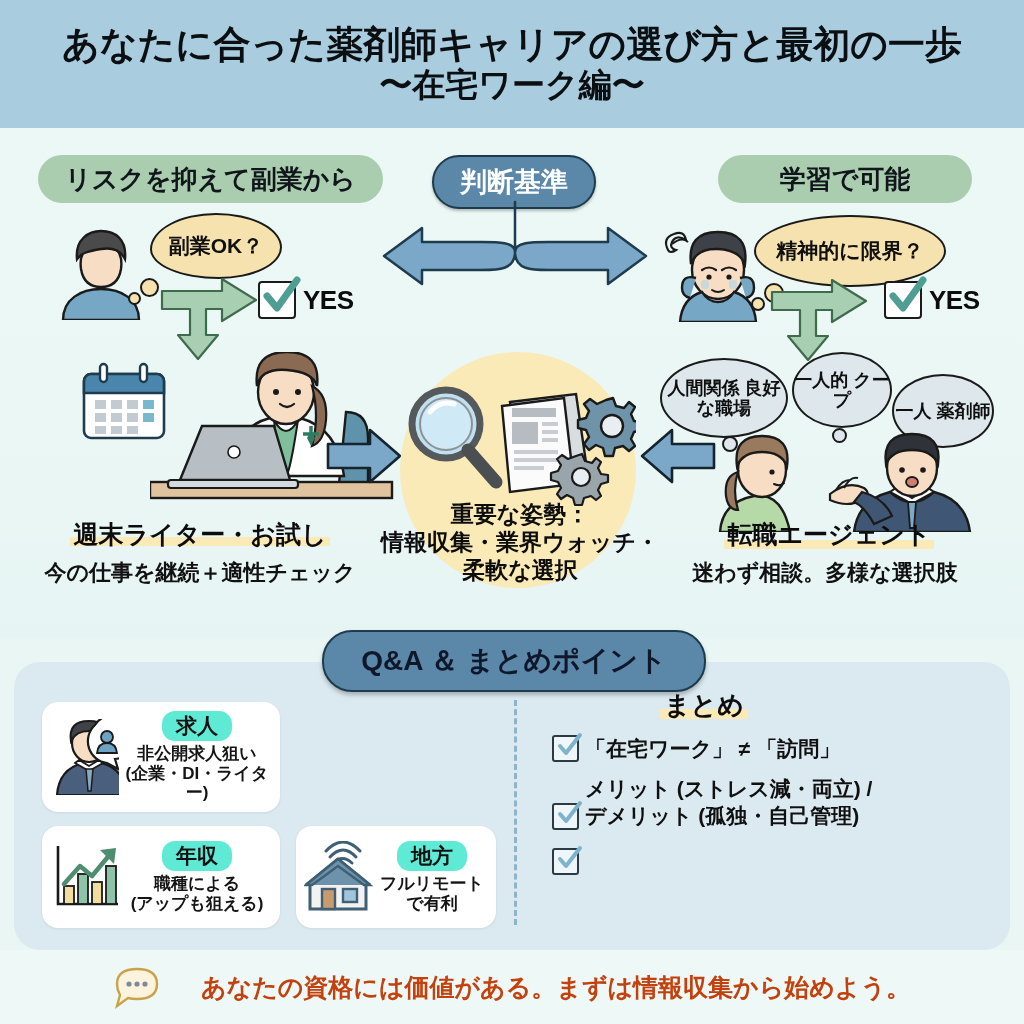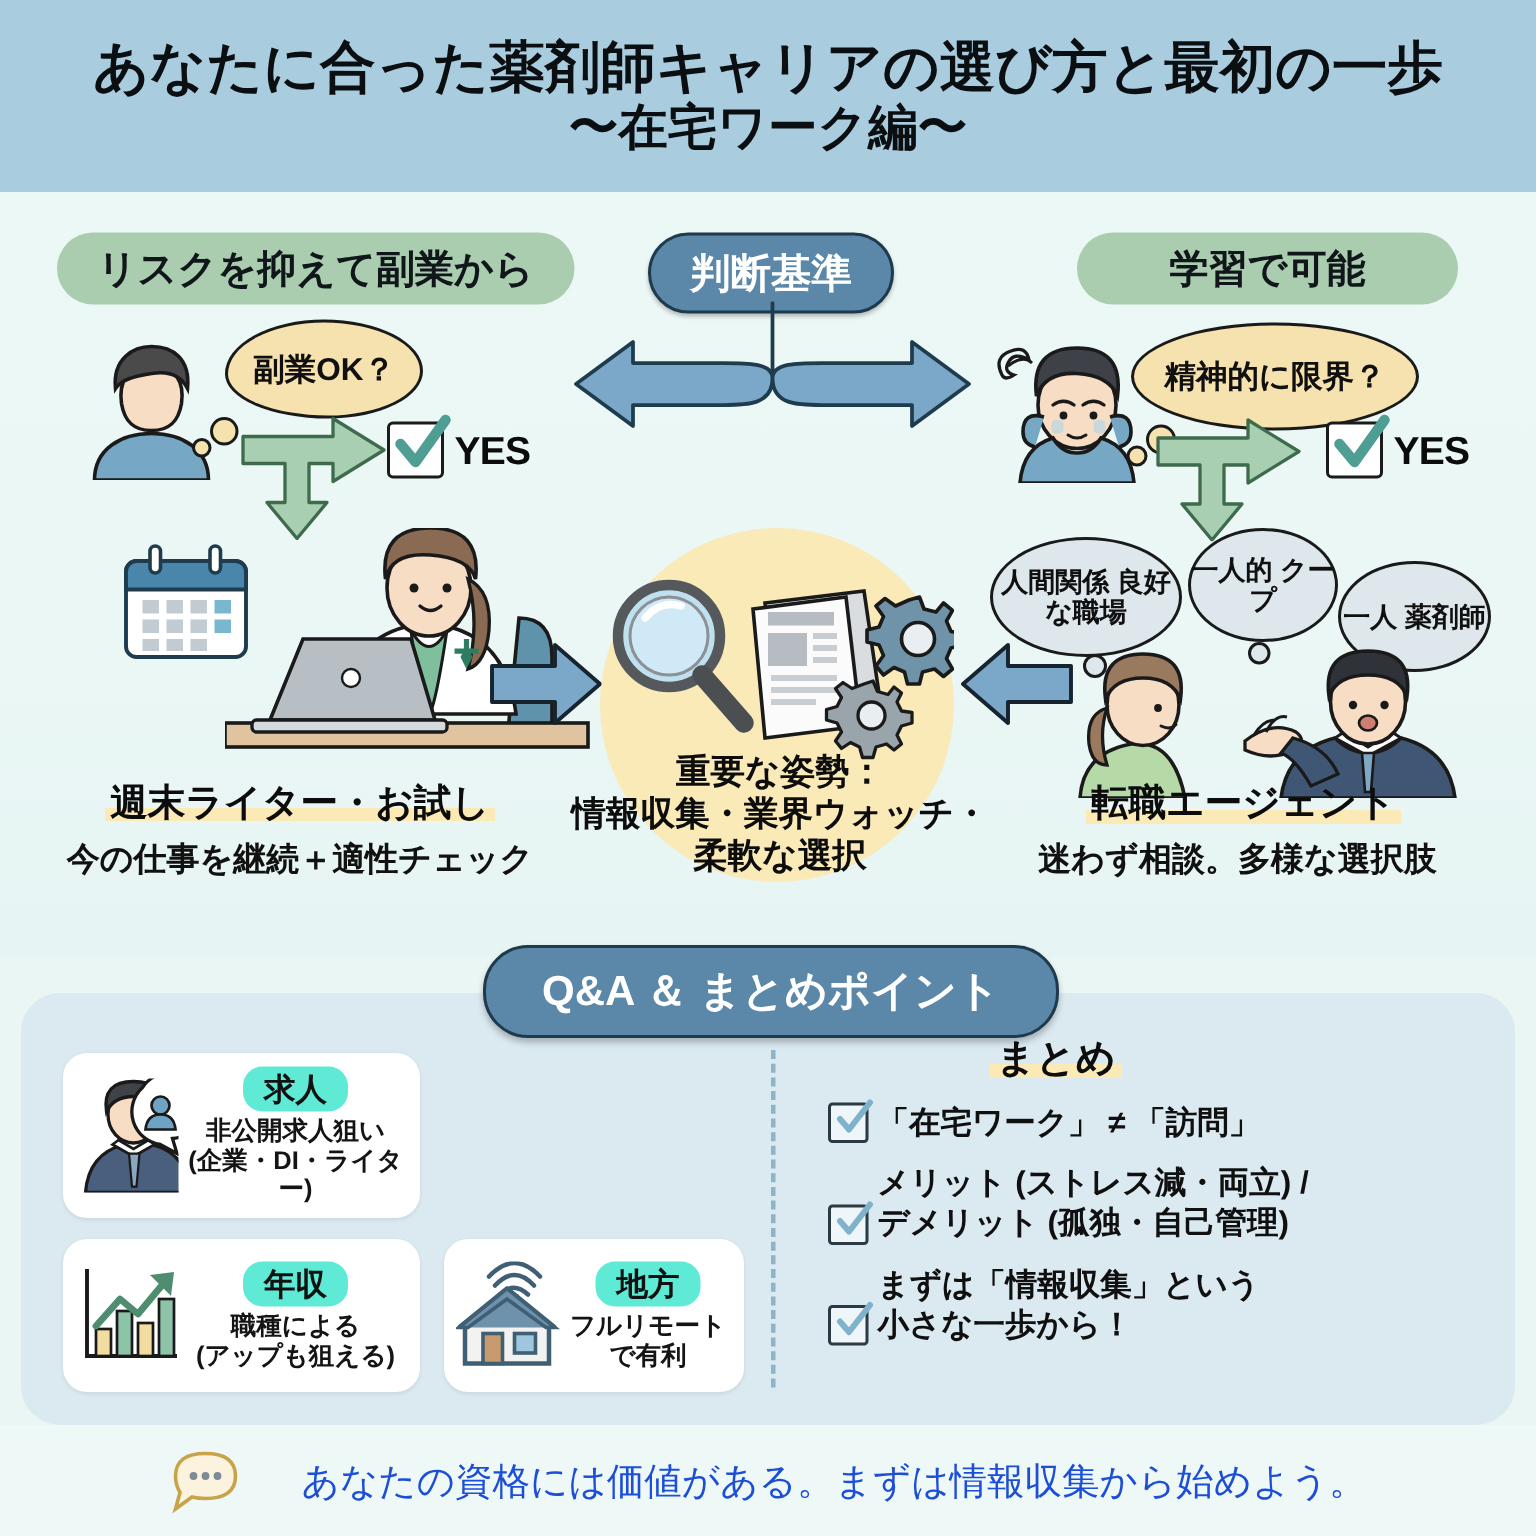--- a/index.html
+++ b/index.html
@@ -80,21 +80,21 @@
 
   
   .panel{
     position:absolute;left:14px;top:662px;width:996px;height:288px;
     background:#dbe9f1;border-radius:26px;
   }
   .qa-pill{
     position:absolute;left:322px;top:630px;width:380px;height:58px;
     background:#5b87a8;border:2.5px solid #1d3b4d;border-radius:30px;
     display:flex;align-items:center;justify-content:center;
-    font-size:28px;font-weight:bold;color:#ffffff;
+    font-size:28px;font-weight:bold;color:#0f172a;
     box-shadow:0 3px 4px rgba(0,0,0,.25);z-index:4;
   }
   .divider{
     position:absolute;left:514px;top:700px;width:0;height:225px;
     border-left:3px dashed #8fb4c8;
   }
 
   
   .card{
     position:absolute;background:#fff;border-radius:16px;
@@ -121,21 +121,21 @@
     background:#eef6fa;position:relative;margin-top:5px;
   }
   .sum-box svg{position:absolute;left:-1px;top:-6px;}
   .sum-text{font-size:21px;font-weight:bold;color:#101010;line-height:1.3;white-space:pre-line;}
 
   
   .footer{
     position:absolute;left:0;top:950px;width:1024px;height:74px;background:#eef8f7;
     display:flex;align-items:center;justify-content:center;gap:12px;
   }
-  .foot-text{font-size:25px;font-weight:normal;color:#1d4ed8;margin-left:28px;}
+  .foot-text{font-size:25px;font-weight:bold;color:#c2410c;margin-left:28px;}
 </style>
 </head>
 <body>
 
 <div class="page">
 
   <div class="header">
     <div class="h-line1">あなたに合った薬剤師キャリアの選び方と最初の一歩</div>
     <div class="h-line2">〜在宅ワーク編〜</div>
   </div>
@@ -424,22 +424,20 @@
       </div>
       <div class="sum-text">メリット (ストレス減・両立) /
 デメリット (孤独・自己管理)</div>
     </div>
     <div class="sum-item">
       <div class="sum-box">
         <svg width="32" height="32">
             <path d="M7,15 L13,22 L27,4" fill="none" stroke="#7fb3cc" stroke-width="4" stroke-linecap="round" stroke-linejoin="round"></path>
           </svg>
       </div>
-      <div class="sum-text">まずは「情報収集」という
-小さな一歩から！</div>
     </div>
   </div>
 
   <div class="footer">
     <svg width="48" height="44">
       <path d="M24,4 q20,0 20,15 q0,15 -20,15 q-5,0 -9,-1 l-11,8 l3,-11 q-3,-5 -3,-11 q0,-15 20,-15Z" fill="#fbf3de" stroke="#c8a349" stroke-width="2.4"></path>
       <circle cx="16" cy="19" r="2.6" fill="#7f8b94"></circle>
         <circle cx="24" cy="19" r="2.6" fill="#7f8b94"></circle>
         <circle cx="32" cy="19" r="2.6" fill="#7f8b94"></circle>
     </svg>

